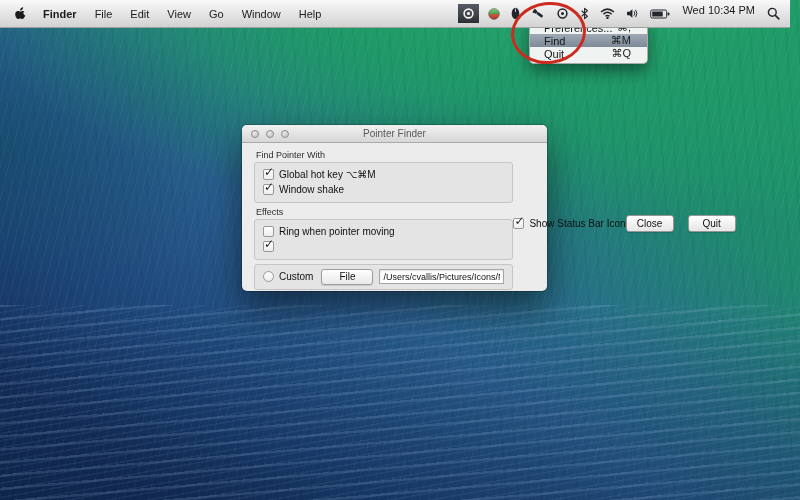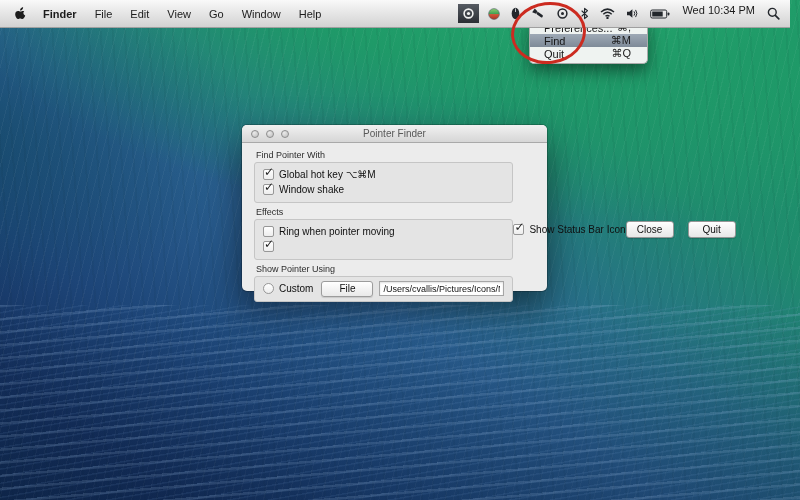--- a/index.html
+++ b/index.html
@@ -264,21 +264,20 @@
                 <span class="ctl-label">Ring when pointer moving</span>
               </div>
               <div class="ctl-row">
                 <span class="checkbox">
                   <span class="mark">✓</span>
                 </span>
               </div>
             </div>
           </div>
           <div class="section">
-            <div class="sec-label">Show Pointer Using</div>
             <div class="group-box">
               <div class="ctl-row">
                 <span class="radio"></span>
                 <span class="ctl-label">Custom</span>
                 <button class="mini-btn">File</button>
                 <input class="path-field" value="/Users/cvallis/Pictures/Icons/Neko/icon2" style="">
               </div>
             </div>
           </div>
         </div>

